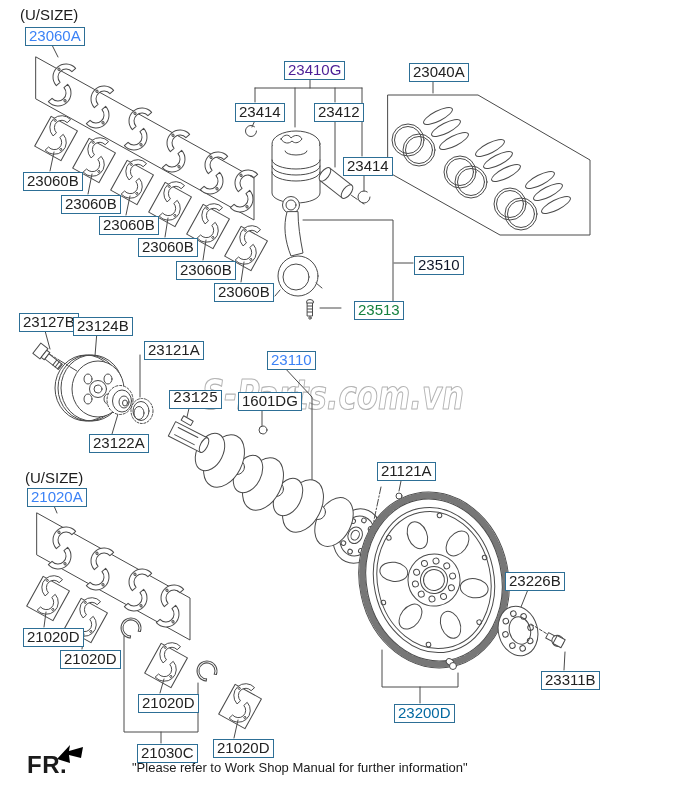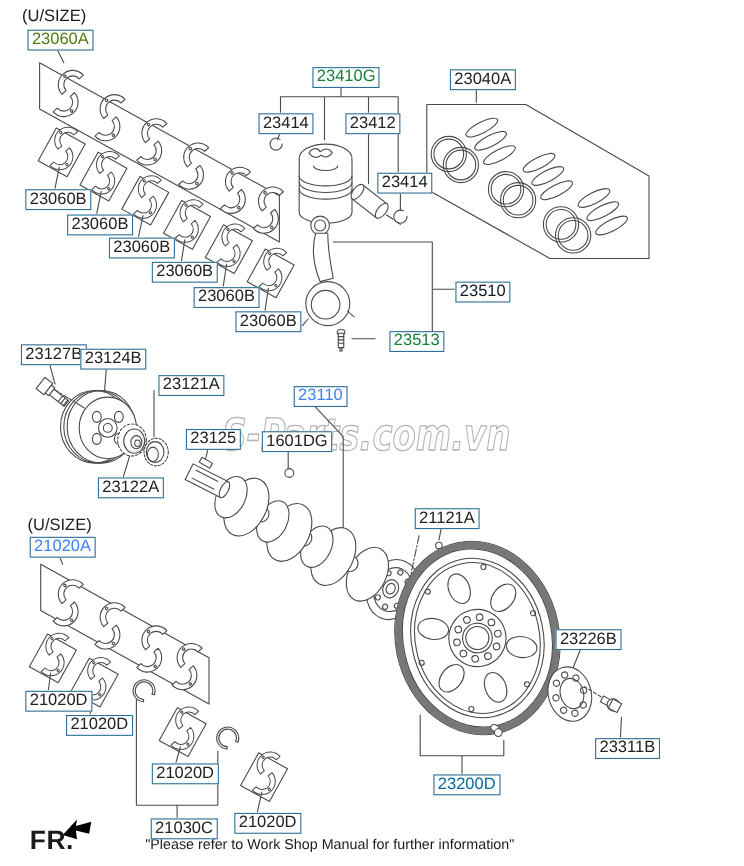--- a/index.html
+++ b/index.html
@@ -273,40 +273,40 @@
 
   <path fill="#000" stroke="none" d="M57,759 L70,745 L69,751 L83,747 L81,758 L69,755 L70,763 Z"></path>
 </svg>
 
 <div class="plain-text" id="u-size-top">(U/SIZE)</div>
 <div class="plain-text" id="u-size-bottom">(U/SIZE)</div>
 <div class="plain-text" id="fr-text">FR.</div>
 <div class="plain-text" id="note-text">"Please refer to Work Shop Manual for further information"</div>
 
 <div id="labels-layer">
-      <div class="part-label" style="left: 25px; top: 27px; color: #4d7c0f;">23060A</div>
+      <div class="part-label" style="left: 25px; top: 27px; color: #3b82f6;">23060A</div>
       <div class="part-label" style="left: 23px; top: 172px; color: rgb(34, 34, 34);">23060B</div>
       <div class="part-label" style="left: 61px; top: 195px; color: rgb(34, 34, 34);">23060B</div>
       <div class="part-label" style="left: 99px; top: 216px; color: rgb(34, 34, 34);">23060B</div>
       <div class="part-label" style="left: 138px; top: 238px; color: rgb(34, 34, 34);">23060B</div>
       <div class="part-label" style="left: 176px; top: 261px; color: rgb(34, 34, 34);">23060B</div>
       <div class="part-label" style="left: 214px; top: 283px; color: rgb(34, 34, 34);">23060B</div>
-      <div class="part-label" style="left: 284px; top: 61px; color: #15803d;">23410G</div>
+      <div class="part-label" style="left: 284px; top: 61px; color: #4c1d95;">23410G</div>
       <div class="part-label" style="left: 235px; top: 103px; color: rgb(34, 34, 34);">23414</div>
       <div class="part-label" style="left: 314px; top: 103px; color: rgb(34, 34, 34);">23412</div>
       <div class="part-label" style="left: 343px; top: 157px; color: rgb(34, 34, 34);">23414</div>
       <div class="part-label" style="left: 409px; top: 63px; color: rgb(34, 34, 34);">23040A</div>
       <div class="part-label" style="left: 414px; top: 256px; color: #0f172a;">23510</div>
       <div class="part-label" style="left: 354px; top: 301px; color: #15803d;">23513</div>
       <div class="part-label" style="left: 19px; top: 313px; color: rgb(34, 34, 34);">23127B</div>
       <div class="part-label" style="left: 73px; top: 317px; color: rgb(34, 34, 34);">23124B</div>
       <div class="part-label" style="left: 116px; top: 341px; color: rgb(34, 34, 34); margin-left: 28px;">23121A</div>
       <div class="part-label" style="left: 89px; top: 434px; color: rgb(34, 34, 34);">23122A</div>
       <div class="part-label" style="left: 267px; top: 351px; color: #3b82f6;">23110</div>
-      <div class="part-label" style="left: 169px; top: 390px; color: rgb(34, 34, 34);">23125</div>
+      <div class="part-label" style="left: 169px; top: 390px; color: rgb(34, 34, 34); font-family: Liberation Mono, monospace;">23125</div>
       <div class="part-label" style="left: 238px; top: 392px; color: rgb(34, 34, 34);">1601DG</div>
       <div class="part-label" style="left: 377px; top: 462px; color: rgb(34, 34, 34);">21121A</div>
       <div class="part-label" style="left: 505px; top: 572px; color: rgb(34, 34, 34);">23226B</div>
       <div class="part-label" style="left: 541px; top: 671px; color: rgb(34, 34, 34);">23311B</div>
       <div class="part-label" style="left: 394px; top: 704px; color: #0369a1;">23200D</div>
       <div class="part-label" style="left: 27px; top: 488px; color: #3b82f6;">21020A</div>
       <div class="part-label" style="left: 23px; top: 628px; color: rgb(34, 34, 34);">21020D</div>
       <div class="part-label" style="left: 60px; top: 650px; color: rgb(34, 34, 34);">21020D</div>
       <div class="part-label" style="left: 138px; top: 694px; color: rgb(34, 34, 34);">21020D</div>
       <div class="part-label" style="left: 213px; top: 739px; color: rgb(34, 34, 34);">21020D</div>

